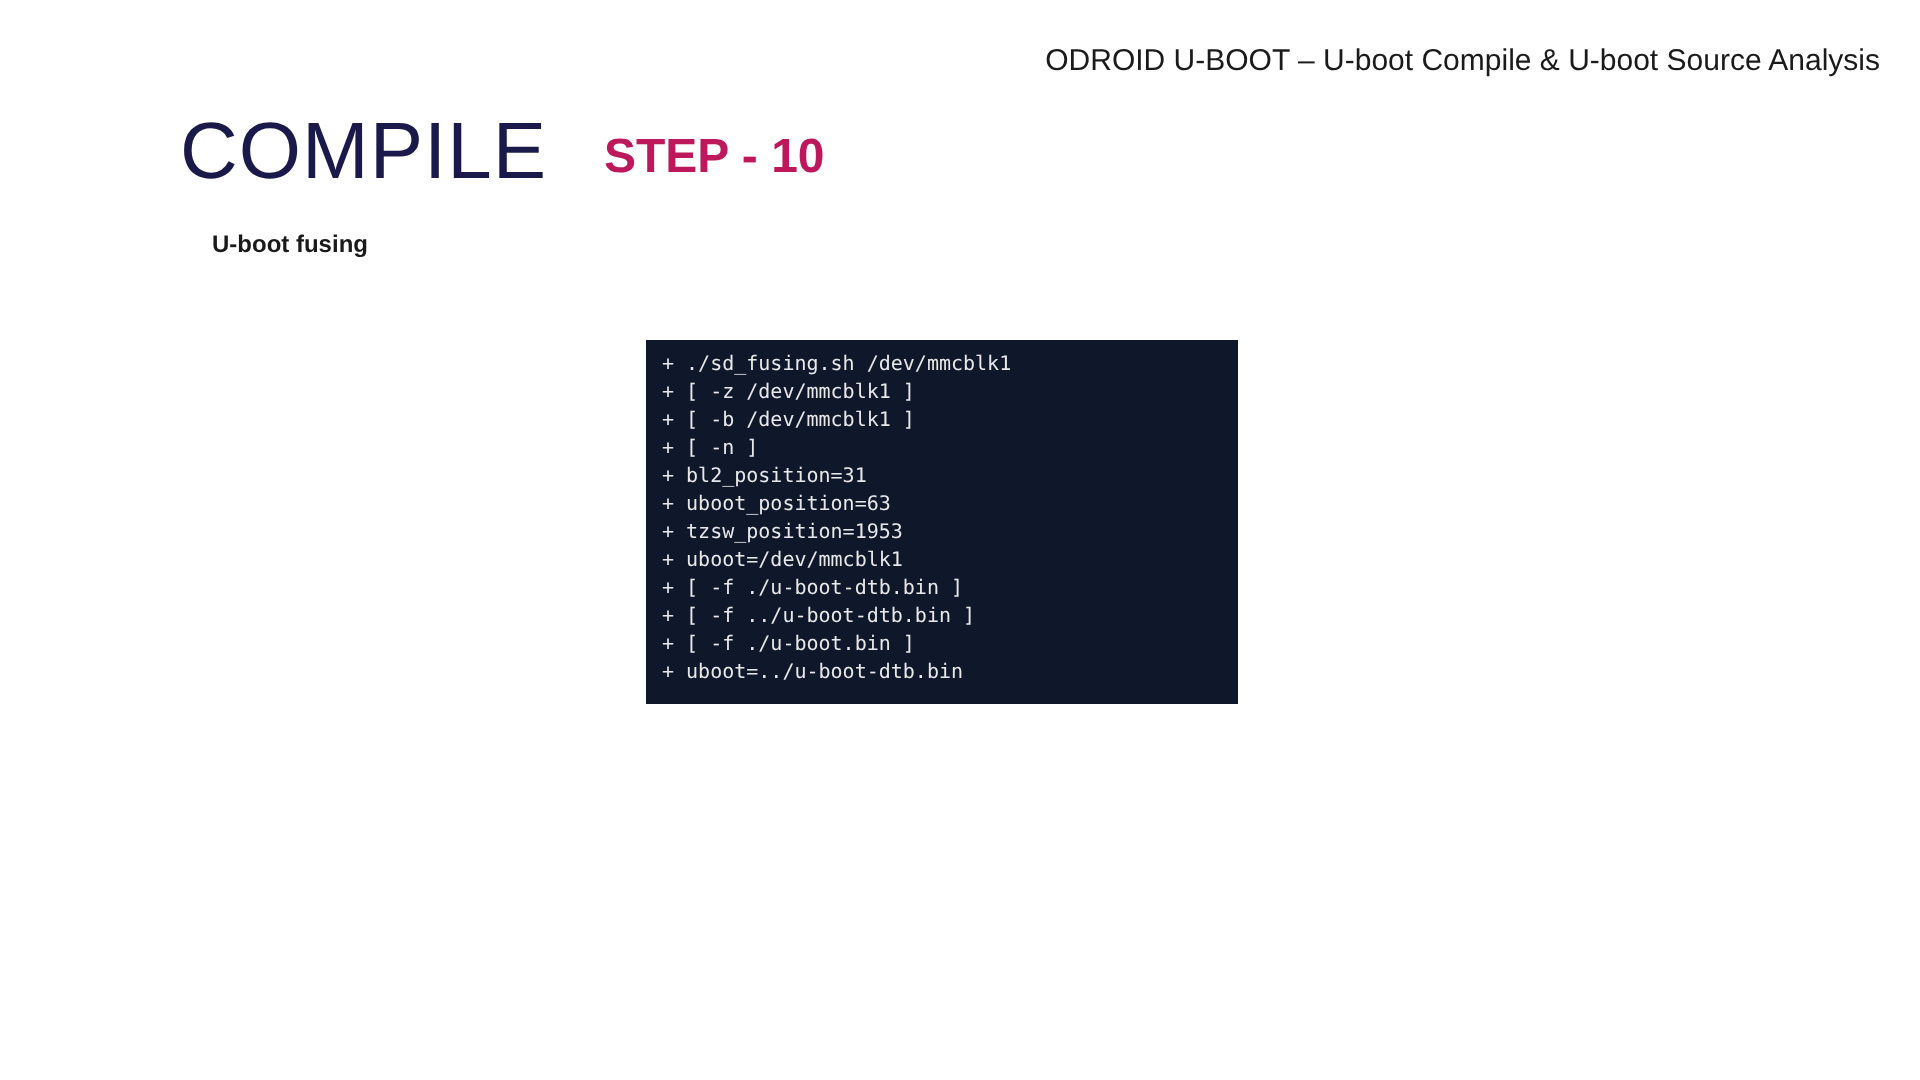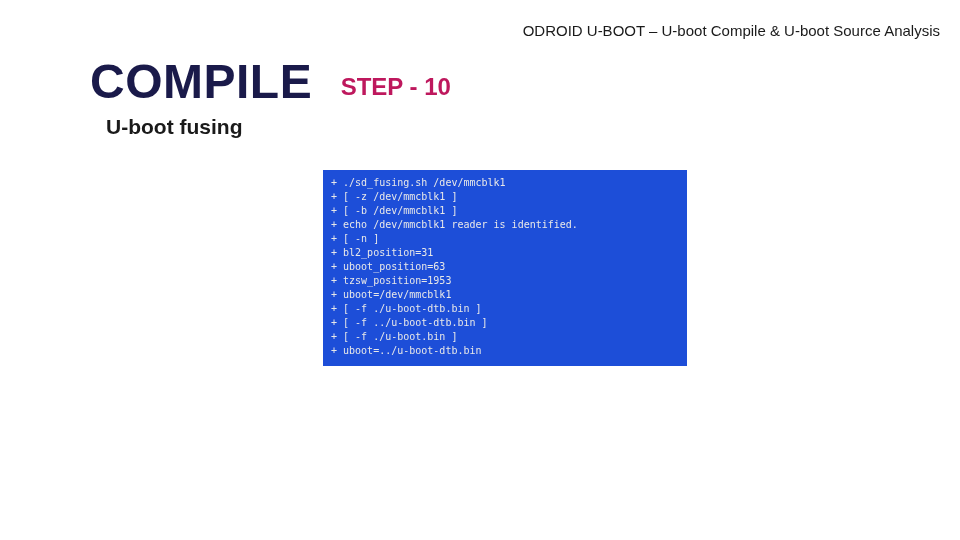--- a/index.html
+++ b/index.html
@@ -1,40 +1,39 @@
 <!DOCTYPE html>
 <html><head>
 <meta charset="utf-8">
 <style>
   html,body{margin:0;padding:0;width:960px;height:540px;background:#fff;font-family:Arial,Helvetica,sans-serif;overflow:hidden}
   .header{position:absolute;top:22px;right:20px;font-size:15px;color:#1a1a1a}
   .title-row{position:absolute;top:54px;left:90px}
-  .title-big{display:inline-block;font-size:48px;font-weight:700;color:#1a1a4a;letter-spacing:.5px;vertical-align:baseline}
+  .title-big{display:inline-block;font-size:40px;font-weight:400;color:#1a1a4a;letter-spacing:.5px;vertical-align:baseline}
   .title-step{display:inline-block;font-size:24px;font-weight:700;color:#be185d;margin-left:24px;vertical-align:baseline;position:relative;top:-3px}
-  .subtitle{position:absolute;top:115px;left:106px;font-size:21px;font-weight:700;color:#1a1a1a}
-  .terminal{position:absolute;top:170px;left:323px;width:364px;background:#1d4ed8;padding:6px 8px 8px 8px;box-sizing:border-box}
+  .subtitle{position:absolute;top:115px;left:106px;font-size:12px;font-weight:700;color:#1a1a1a}
+  .terminal{position:absolute;top:170px;left:323px;width:296px;background:#0f172a;padding:6px 8px 8px 8px;box-sizing:border-box}
   .terminal .line{font-family:"DejaVu Sans Mono","Courier New",monospace;font-size:10px;line-height:14px;color:#e8e8e8;white-space:pre}
 </style>
 </head>
 <body>
 
 <div class="header">ODROID U-BOOT – U-boot Compile &amp; U-boot Source Analysis</div>
 
 <div class="title-row">
   <span class="title-big">COMPILE</span>
   <span class="title-step">STEP - 10</span>
 </div>
 
 <div class="subtitle">U-boot fusing</div>
 
 <div class="terminal">
   <div class="line">+ ./sd_fusing.sh /dev/mmcblk1</div>
   <div class="line">+ [ -z /dev/mmcblk1 ]</div>
   <div class="line">+ [ -b /dev/mmcblk1 ]</div>
-  <div class="line">+ echo /dev/mmcblk1 reader is identified.</div>
   <div class="line">+ [ -n ]</div>
   <div class="line">+ bl2_position=31</div>
   <div class="line">+ uboot_position=63</div>
   <div class="line">+ tzsw_position=1953</div>
   <div class="line">+ uboot=/dev/mmcblk1</div>
   <div class="line">+ [ -f ./u-boot-dtb.bin ]</div>
   <div class="line">+ [ -f ../u-boot-dtb.bin ]</div>
   <div class="line">+ [ -f ./u-boot.bin ]</div>
   <div class="line">+ uboot=../u-boot-dtb.bin</div>
 </div>

